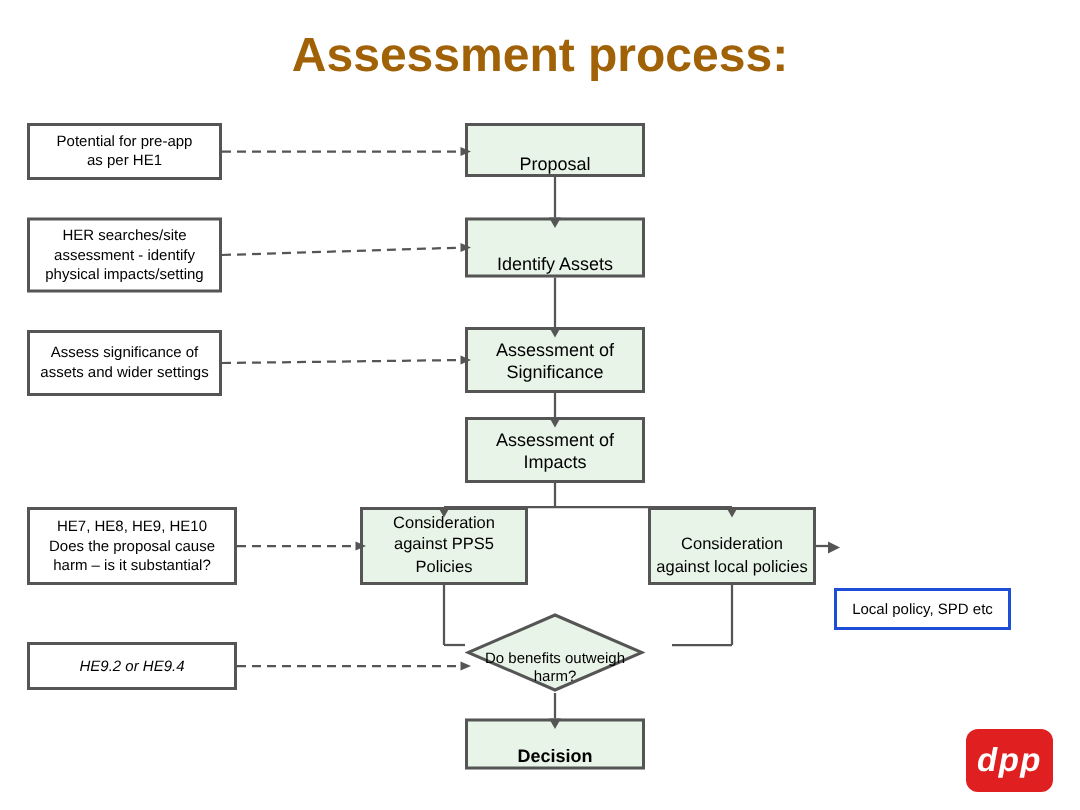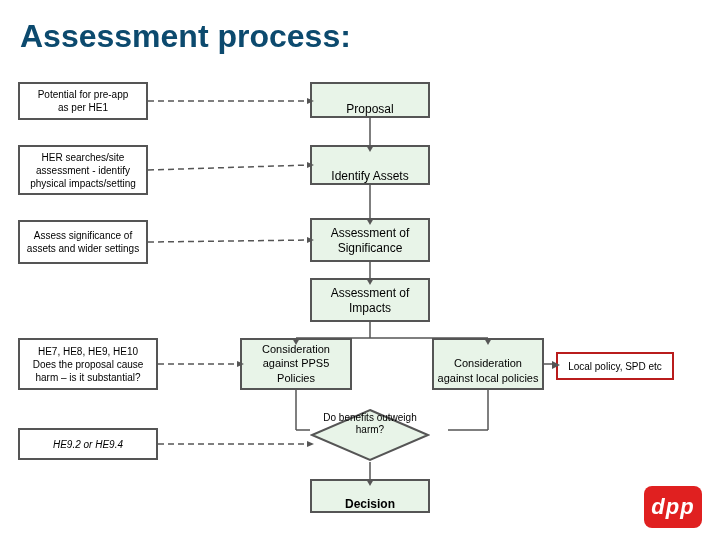--- a/index.html
+++ b/index.html
@@ -11,35 +11,37 @@
       overflow: hidden;
       position: relative;
     }
     .page {
       width: 720px;
       height: 540px;
       position: relative;
       padding: 18px 20px 10px 20px;
     }
     h1 {
-      color: #0c4a6e;
+      color: #a16207;
       font-size: 32px;
       font-weight: bold;
       margin-bottom: 18px;
+      text-align: center;
     }
     
     .box {
-      border: 2px solid #b91c1c;
+      border: 2px solid #1d4ed8;
       background: #fff;
       text-align: center;
       font-size: 11px;
       display: flex;
       align-items: center;
       justify-content: center;
       position: absolute;
+      margin-top: 40px;
     }
     .box-left {
       border: 2px solid #555;
       background: #fff;
       text-align: center;
       font-size: 10px;
       display: flex;
       align-items: center;
       justify-content: center;
       position: absolute;
@@ -115,21 +117,21 @@
   </div>
 
   <div class="box" style="top:352px;left:556px;width:118px;height:28px;font-size:10px;background:#fff;">
     <span>Local policy, SPD etc</span>
   </div>
 
   <div style="position:absolute;top:408px;left:310px;width:120px;height:54px;">
     <svg width="120" height="54" style="position:absolute;top:0;left:0;">
       <polygon points="60,2 118,27 60,52 2,27" fill="#e8f4e8" stroke="#555" stroke-width="2"></polygon>
     </svg>
-    <div style="position:absolute;top:0;left:0;width:120px;height:54px;display:flex;align-items:flex-start;justify-content:center;text-align:center;font-size:10px;z-index:2;padding:4px;">
+    <div style="position:absolute;top:0;left:0;width:120px;height:54px;display:flex;align-items:flex-end;justify-content:center;text-align:center;font-size:10px;z-index:2;padding:4px;">
       <span style="line-height:1.2;">Do benefits outweigh harm?</span>
     </div>
   </div>
 
   <div class="box-center" style="top:479px;left:310px;width:120px;height:34px;font-size:12px;background:#e8f4e8;font-weight:bold;">
     <span>Decision</span>
   </div>
 
   <svg style="position:absolute;top:0;left:0;width:720px;height:540px;pointer-events:none;">
 

